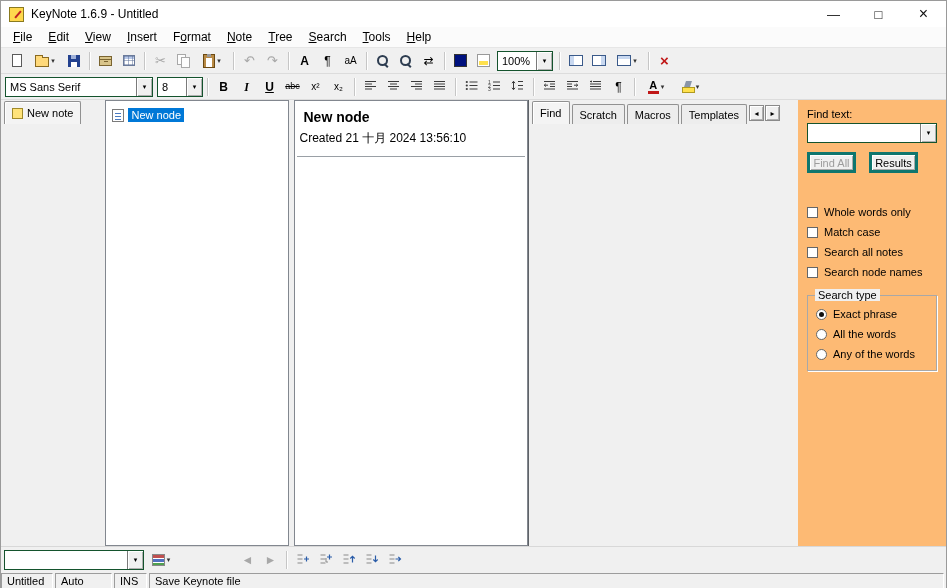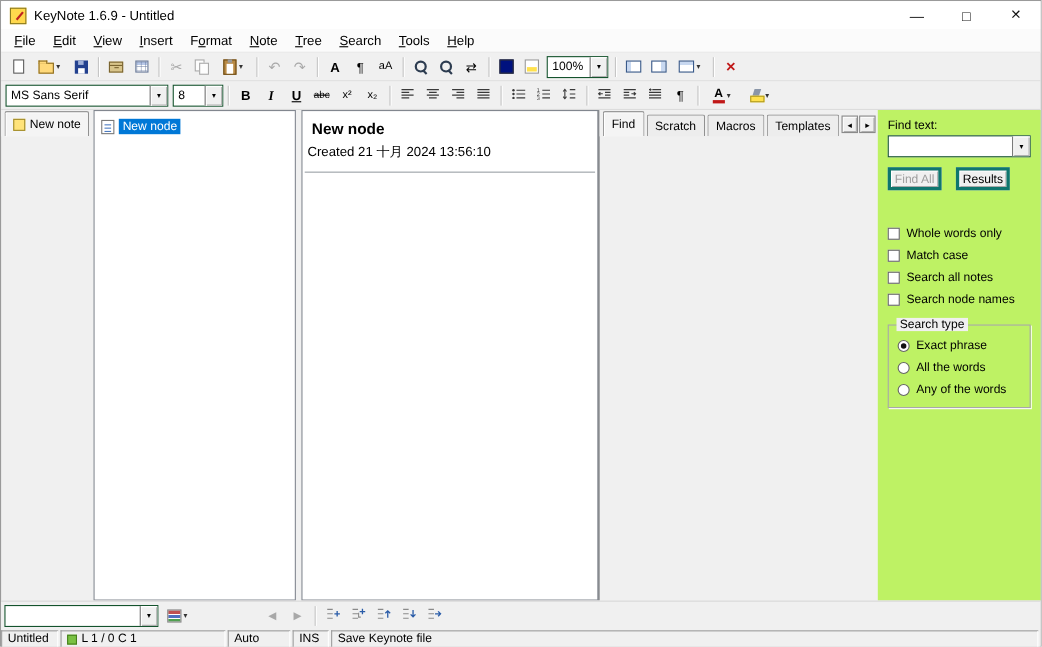--- a/index.html
+++ b/index.html
@@ -92,33 +92,33 @@
   .content-cols { height:446px; display:flex; flex:0 0 auto; }
   .left-col { width:711px; display:flex; }
   .right-col { flex:1; border-left:1px solid #5f6368; display:flex; flex-direction:row; }
 
   .note-tabbar, .res-tabbar { height:24px; display:flex; align-items:flex-end; padding-left:3px; background:#f0f0f0; flex:0 0 auto; }
   .tab { height:20px; display:flex; align-items:center; gap:4px; padding:0 7px; font-size:11px; background:#ededed; border:1px solid #919191; border-bottom:none; border-radius:2px 2px 0 0; margin-right:2px; }
   .tab.active { height:23px; background:#f4f4f4; box-shadow:inset 1px 1px 0 #fff; }
   .tab-scrollers { margin:0 2px 3px auto; display:flex; gap:1px; }
   .tab-scroll { width:15px; height:16px; display:flex; align-items:center; justify-content:center; font-size:8px; background:#f0f0f0; border:1px solid #8a8a8a; box-shadow:inset 1px 1px 0 #fff, inset -1px -1px 0 #b0b0b0; }
 
-  .left-main { flex:1; display:flex; padding-left:2px; background:#f0f0f0; }
+  .left-main { flex:1; display:flex; padding-left:2px; background:#f0f0f0;margin-left:20px; }
   .tree-panel { width:184px; background:#fff; border:1px solid #82878f; padding-top:7px; }
   .splitter { width:5px; }
   .editor-panel { flex:1; background:#fff; border:1px solid #82878f; display:flex; flex-direction:column; }
   .tree-node { display:flex; align-items:center; gap:4px; padding-left:6px; font-size:11px; }
   .node-label.selected { background:#0078d7; color:#fff; padding:1px 3px; }
   .ed-title { font-weight:bold; font-size:14px; padding:8px 8px 0; }
   .ed-created { font-size:12px; padding:5px 4px 0; }
   .ed-rule { height:1px; background:#9aa0a6; margin:9px 2px 0; }
   .ed-body { flex:1; }
 
   
-  .res-content { flex:1; background:#bef264; padding:7px 9px; font-size:11px; }
+  .res-content { flex:1; background:#fdba74; padding:7px 9px; font-size:11px;margin-left:16px; }
   .find-label { margin:1px 0 3px; }
   .find-buttons { display:flex; gap:13px; margin-top:9px; }
   .btn { width:49px; height:21px; display:flex; align-items:center; justify-content:center; background:#f0f0f0; border:3px solid #0f766e; box-shadow:inset 1px 1px 0 #fff, inset -1px -1px 0 #aaa; }
   .btn.disabled { color:#9d9d9d; }
   .cb-group { margin-top:33px; }
   .cb-row, .rb-row { display:flex; align-items:center; gap:6px; margin-bottom:8px; }
   .cb { width:11px; height:11px; background:#fff; border:1px solid #666; flex:0 0 auto; }
   .groupbox { margin-top:17px; width:130px; border:1px solid #a8a8a8; box-shadow:1px 1px 0 #fff; position:relative; padding:12px 8px 2px; }
   .gb-title { position:absolute; top:-7px; left:7px; background:#f0f0f0; padding:0 3px; }
   .rb { width:11px; height:11px; border-radius:50%; background:#fff; border:1px solid #666; position:relative; flex:0 0 auto; }
@@ -488,22 +488,18 @@
     <div class="tb-btn">
         <span><svg width="14" height="12">
             <path d="M1.5 2h5M1.5 6h5M1.5 10h5" stroke="#8a8a8a"></path>
             <path d="M7.5 6h5M10.3 3.8l2.2 2.2-2.2 2.2" stroke="#2a5ca8" stroke-width="1.2" fill="none"></path>
           </svg></span>
       </div>
   </div>
 
   <div class="statusbar">
     <div class="sb-panel sb-file">Untitled</div>
-    <div class="sb-panel sb-caret">
-      <span class="ic-status"></span>
-      <span>L 1 / 0  C 1</span>
-    </div>
     <div class="sb-panel sb-auto">Auto</div>
     <div class="sb-panel sb-ins">INS</div>
     <div class="sb-panel sb-hint">Save Keynote file</div>
   </div>
 
 </div>
 
 </body></html>

